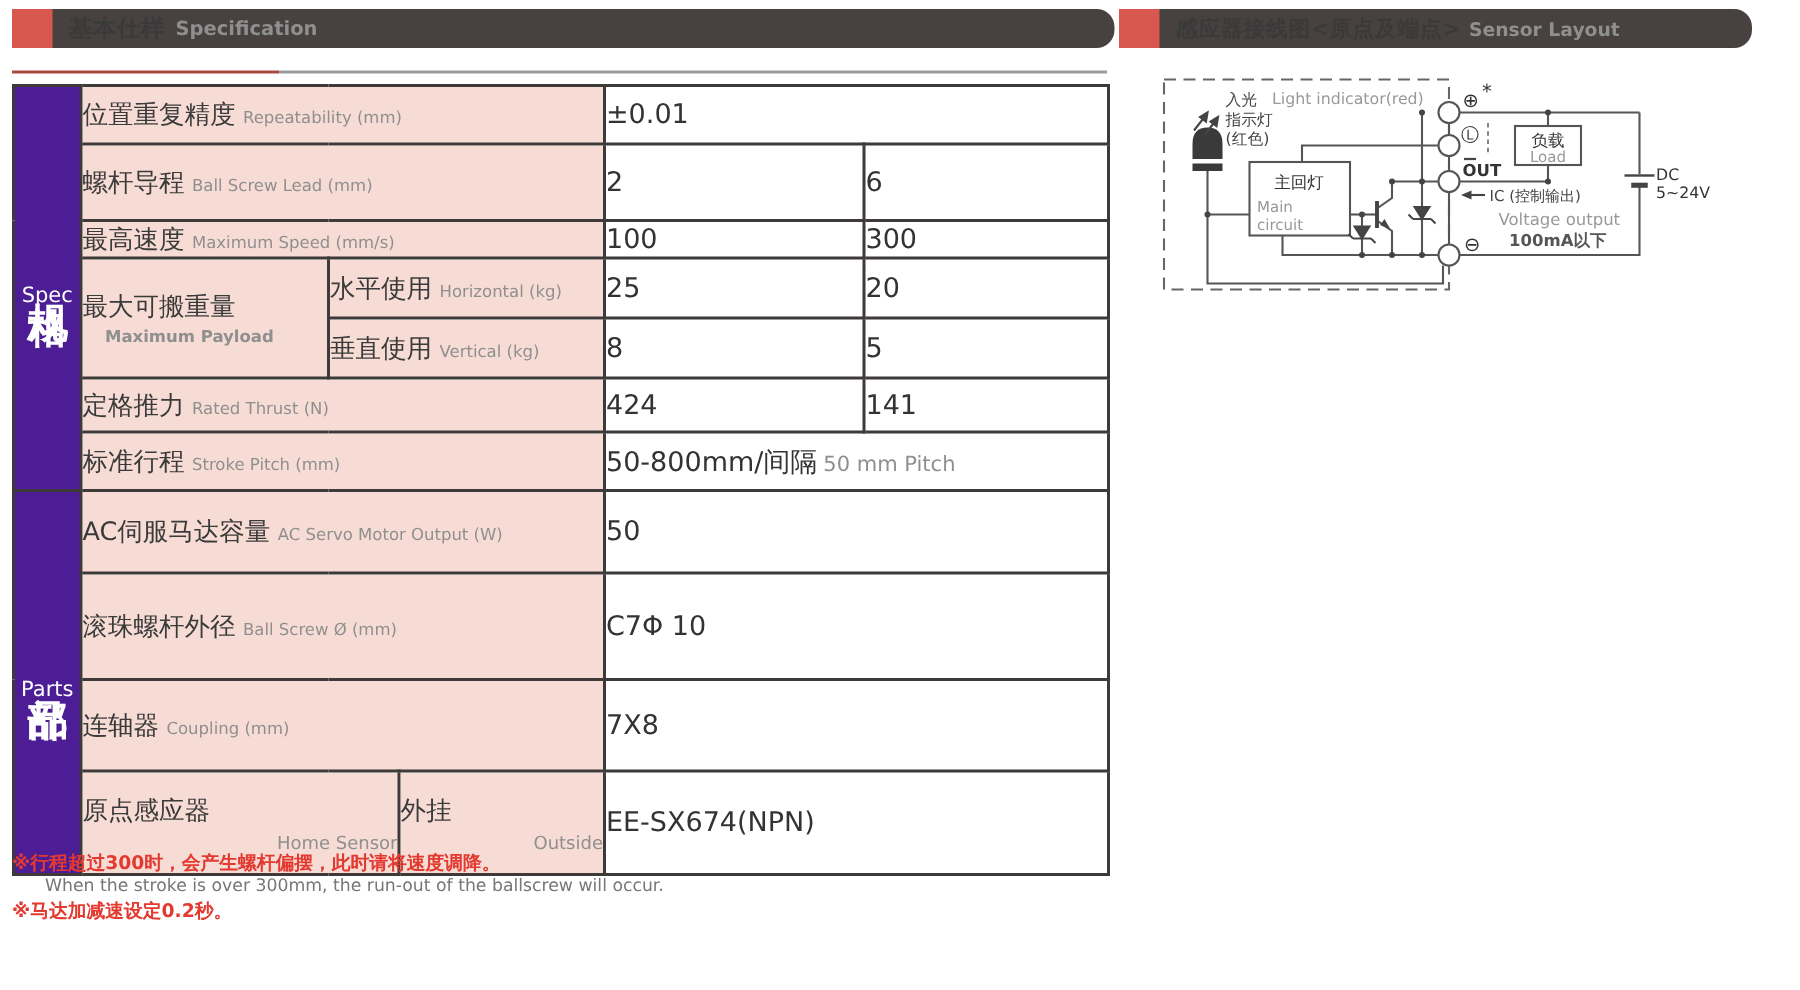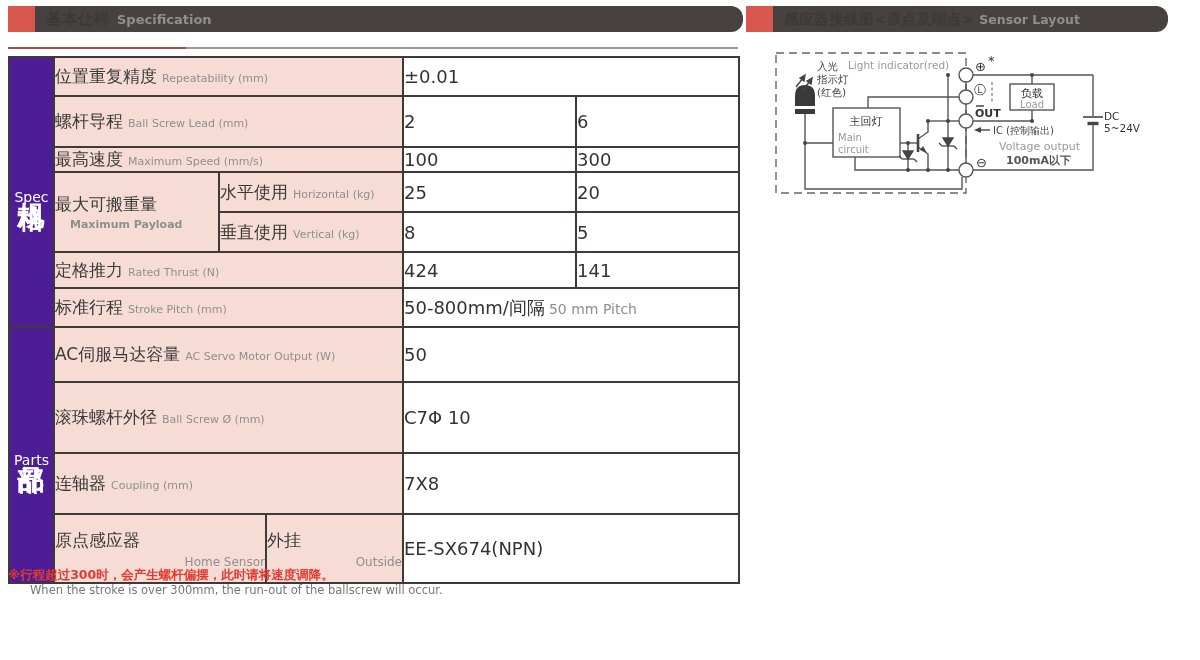--- a/index.html
+++ b/index.html
@@ -169,20 +169,21 @@
       <span class="en3">Outside</span>
     </td>
     <td class="val" colspan="2">EE-SX674(NPN)</td>
   </tr>
 </tbody>
   </table>
 
 <div class="notes">
   <div class="note-red">※行程超过300时，会产生螺杆偏摆，此时请将速度调降。</div>
   <div class="note-gray">When the stroke is over 300mm, the run-out of the ballscrew will occur.</div>
+  <div class="note-red">※马达加减速设定0.2秒。</div>
 </div>
 
 <div class="diagram">
 <svg width="430" height="200" viewBox="0 0 430 200" xmlns="http://www.w3.org/2000/svg">
 
   <rect x="6" y="13" width="190" height="140" fill="none" stroke="#666" stroke-width="1.4" stroke-dasharray="8 5"></rect>
 
   <g stroke="#555" stroke-width="1.4" fill="none">
     <line x1="196" y1="28" x2="196" y2="137"></line>
     <path d="M203,35 H323"></path>

